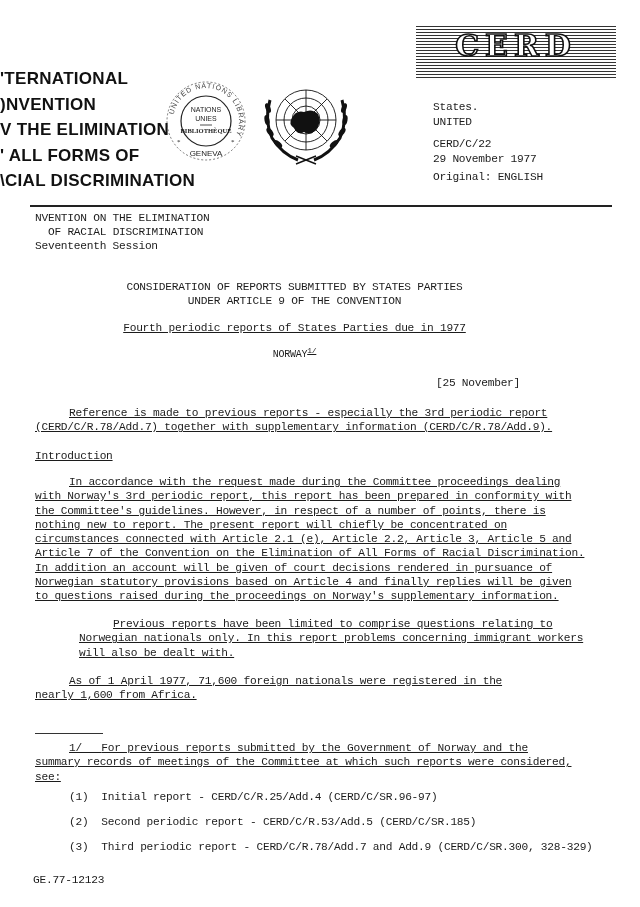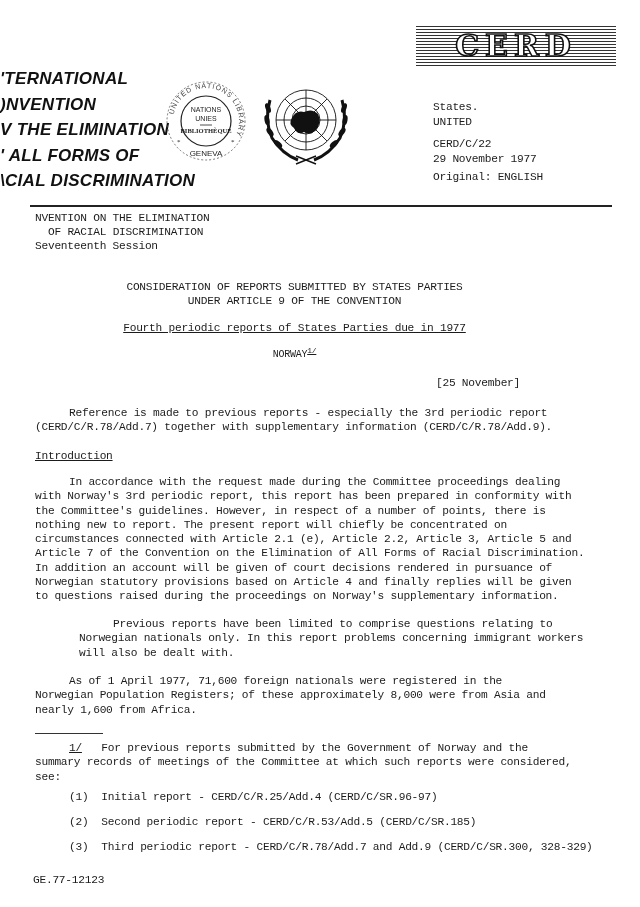--- a/index.html
+++ b/index.html
@@ -1,34 +1,34 @@
 <!DOCTYPE html>
 <html><head>
   <meta charset="utf-8">
   <style>
     html, body { margin: 0; padding: 0; background: #ffffff; }
     body { width: 640px; height: 907px; position: relative; overflow: hidden; color: #1c1c1c; }
     .mono { font-family: "Liberation Mono", "DejaVu Sans Mono", monospace; font-size: 11.2px; letter-spacing: -0.25px; }
     .abs { position: absolute; }
-    .title-block { left: 0; top: 66px; font-family: "Liberation Sans", sans-serif; font-weight: bold; font-style: italic; font-size: 17px; line-height: 25.5px; letter-spacing: 0.3px; color: #111; }
+    .title-block { left: 0; top: 66px; font-family: "Liberation Sans", sans-serif; font-weight: bold; font-size: 17px; line-height: 25.5px; letter-spacing: 0.3px; color: #111; }
     .title-block div { white-space: nowrap; }
-    .cerd-box { left: 416px; top: 26px; width: 200px; height: 40px;
+    .cerd-box { left: 416px; top: 26px; width: 200px; height: 52px;
       background: repeating-linear-gradient(to bottom, #333 0px, #333 1px, #fff 1px, #fff 3px); }
     .cerd-text { position: absolute; left: 0; right: 0; top: 2px; text-align: center;
       font-family: "DejaVu Serif", serif; font-weight: bold; font-size: 30px; letter-spacing: 6px; color: #fff;
       -webkit-text-stroke: 1.6px #111; line-height: 36px; }
     .distr { left: 433px; top: 100px; line-height: 14.5px; }
     .distr div { white-space: nowrap; }
     .rule-top { left: 30px; top: 205px; width: 582px; height: 2px; background: #222; }
     .committee { left: 35px; top: 211px; line-height: 14px; }
     .committee div { white-space: nowrap; }
     .center { left: 12px; width: 565px; text-align: center; white-space: nowrap; }
     .u { text-decoration: underline; }
     .para { left: 35px; width: 590px; line-height: 14.3px; }
-    .para div { white-space: nowrap; }
+    .para div { white-space: nowrap; text-decoration: underline; }
     .indent { padding-left: 34px; }
     .fn-rule { left: 35px; top: 733px; width: 68px; height: 1px; background: #333; }
     .stamp { left: 165px; top: 80px; width: 82px; height: 82px; }
     .emblem { left: 258px; top: 80px; width: 96px; height: 90px; }
     sup { font-size: 8px; }
   </style>
 </head>
 <body>
 
 <div class="abs title-block">
@@ -149,21 +149,20 @@
 </div>
 
 <div class="abs mono para" style="top:617px;margin-left:44px;">
   <div class="indent">Previous reports have been limited to comprise questions relating to</div>
   <div>Norwegian nationals only.  In this report problems concerning immigrant workers</div>
   <div>will also be dealt with.</div>
 </div>
 
 <div class="abs mono para" style="top:674px;">
   <div class="indent">As of 1 April 1977, 71,600 foreign nationals were registered in the</div>
-  <div>Norwegian Population Registers;  of these approximately 8,000 were from Asia and</div>
   <div>nearly 1,600 from Africa.</div>
 </div>
 
 <div class="abs fn-rule"></div>
 
 <div class="abs mono para" style="top:741px;">
   <div class="indent"><span class="u">1/</span>&nbsp;&nbsp;&nbsp;<span>For previous reports submitted by the Government of Norway and the</span></div>
   <div>summary records of meetings of the Committee at which such reports were considered,</div>
   <div>see:</div>
 </div>

